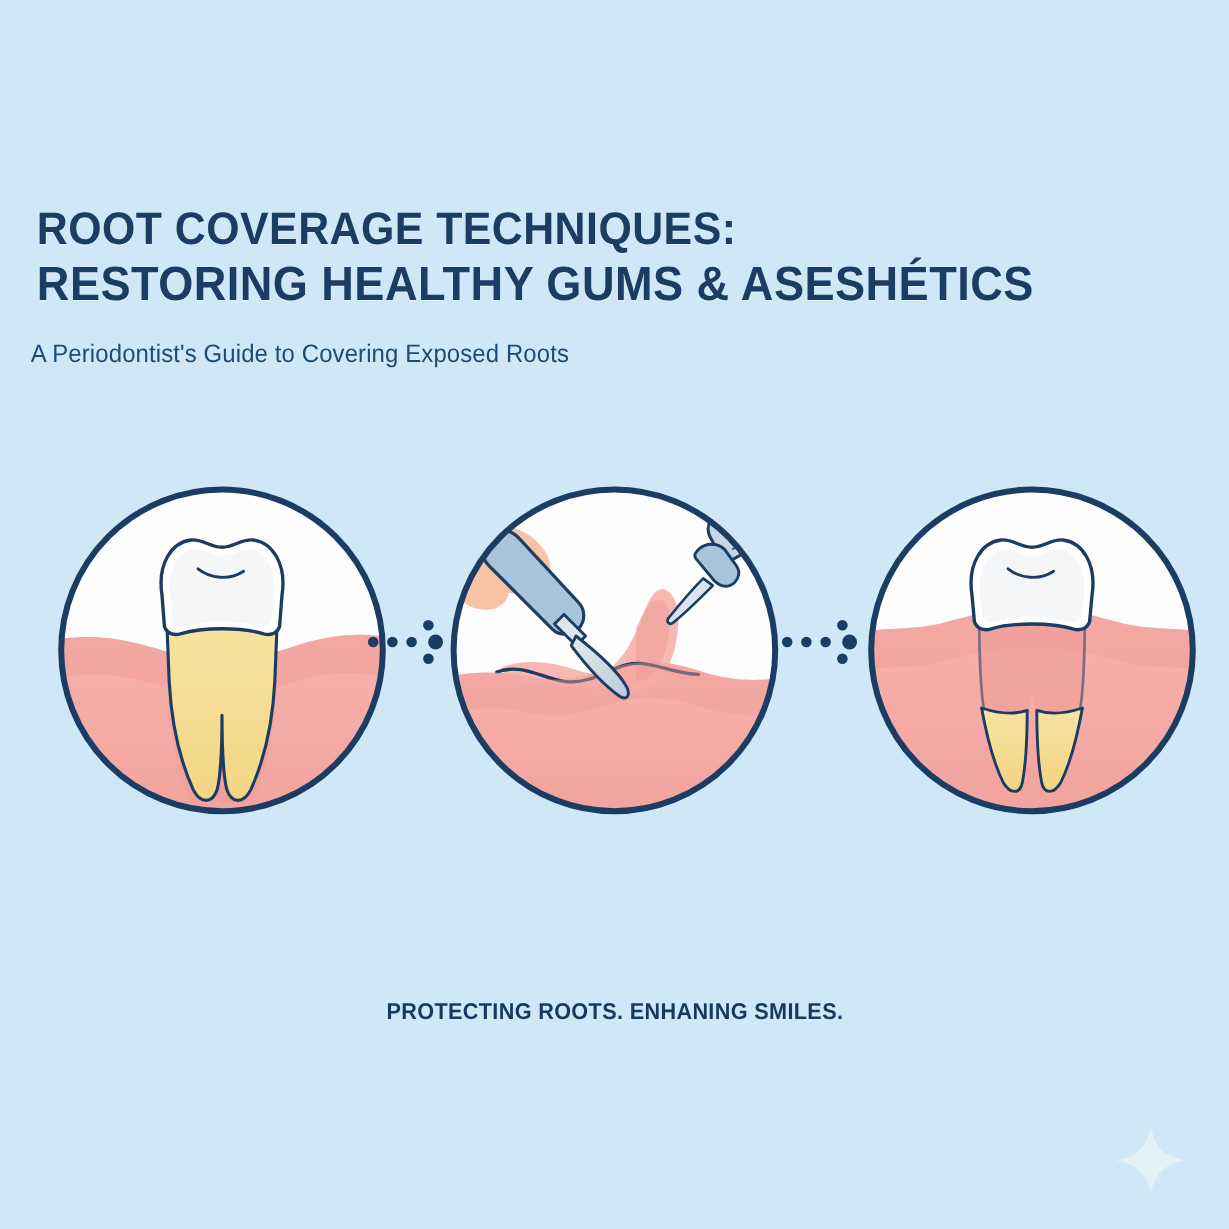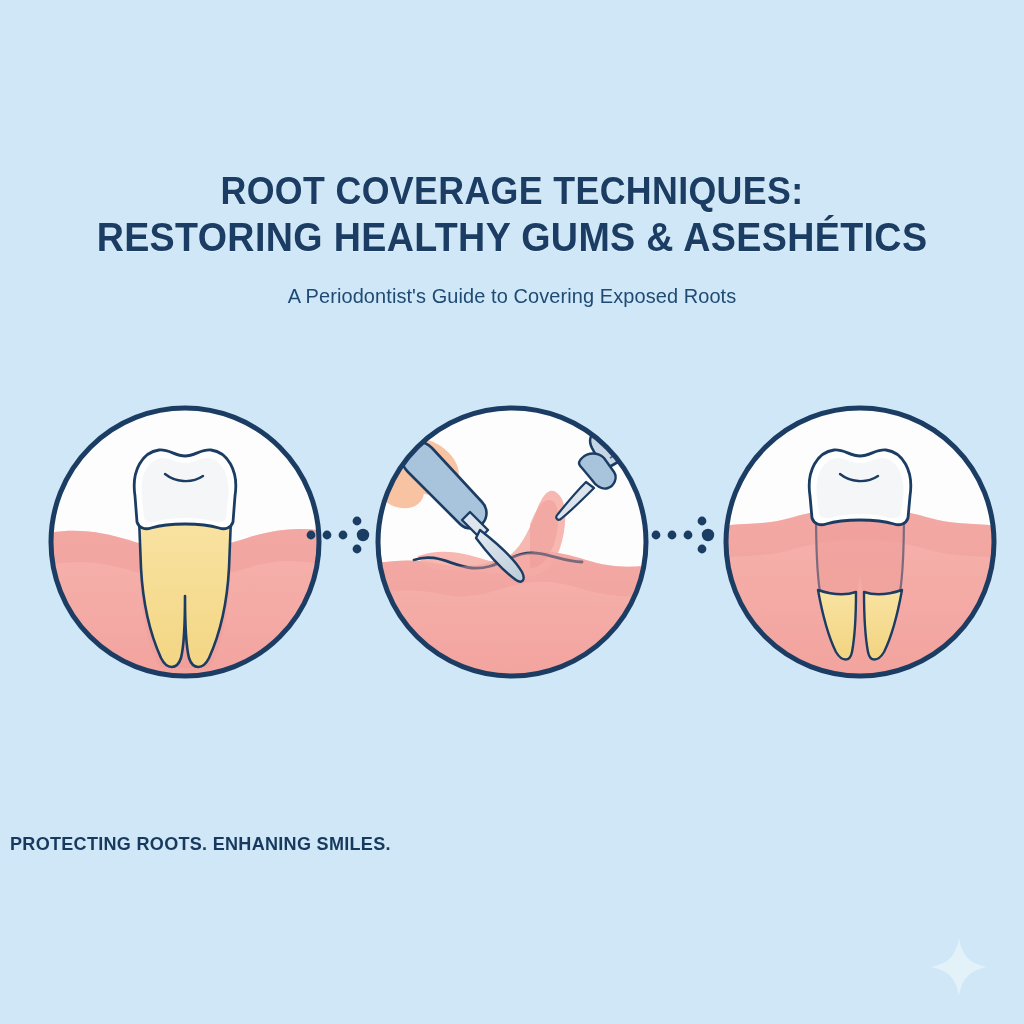--- a/index.html
+++ b/index.html
@@ -21,21 +21,20 @@
     width: 1024px;
     height: 1024px;
   }
 
   
   .header {
     position: absolute;
     top: 168px;
     left: 0;
     width: 1024px;
-    text-align: center;
   }
   .title-line {
     color: #1b3c63;
     font-weight: bold;
     font-size: 38px;
     line-height: 46px;
     letter-spacing: 0.4px;
     text-transform: uppercase;
     transform: scaleX(0.94);
     text-shadow: 0 1px 0 rgba(255,255,255,0.35);
@@ -104,20 +103,21 @@
   .caption-1 { left: 36px;  width: 300px; text-align: left; }
   .caption-2 { left: 384px; width: 264px; text-align: center; }
   .caption-3 { left: 714px; width: 288px; text-align: left; }
 
   
   .footer {
     position: absolute;
     top: 833px;
     left: 0;
     width: 1024px;
+    text-align: center;
   }
   .footer-text {
     color: #17395e;
     font-size: 19px;
     font-weight: bold;
     letter-spacing: 0.3px;
     text-transform: uppercase;
     transform: scaleX(0.95);
     display: inline-block;
   }

